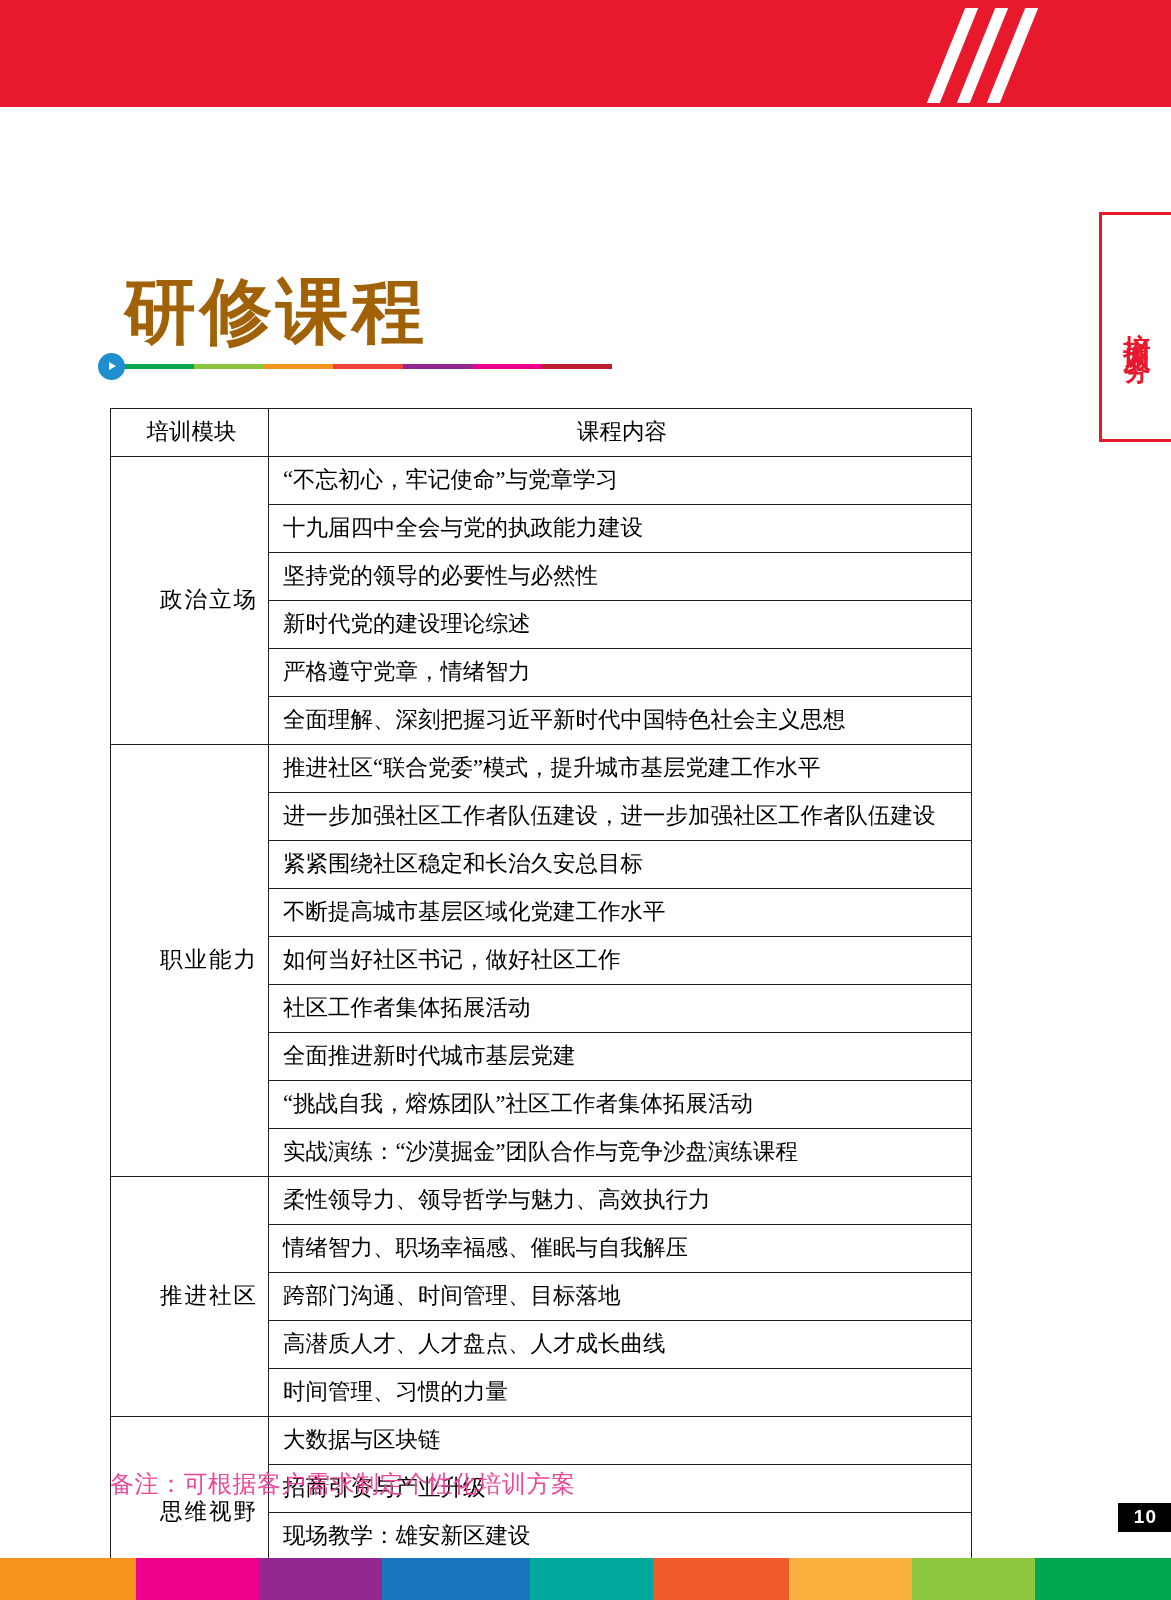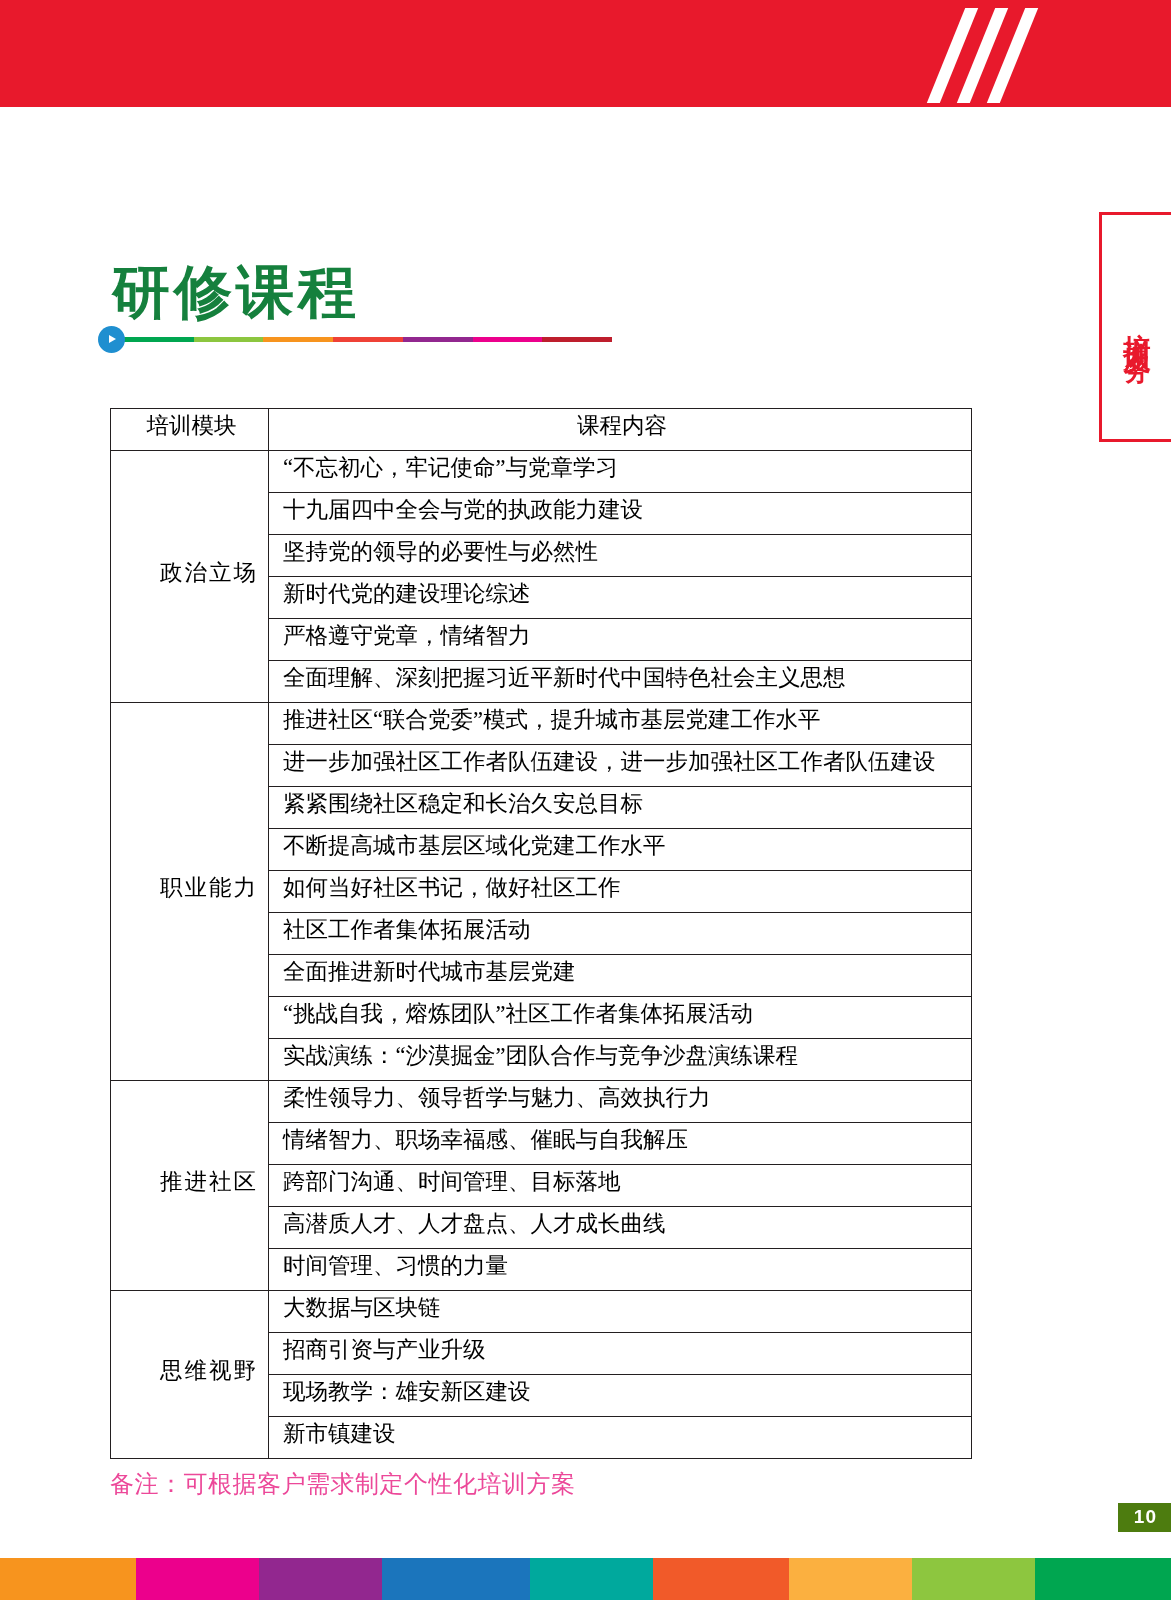--- a/index.html
+++ b/index.html
@@ -71,25 +71,25 @@
   
   .heading-wrap {
     position: absolute;
     left: 112px;
     top: 262px;
     width: 620px;
   }
   .heading-title {
     font-family: "Liberation Sans", sans-serif;
     font-weight: bold;
-    font-size: 58px;
-    color: #15803d;
+    font-size: 72px;
+    color: #a16207;
     letter-spacing: 4px;
     line-height: 1.05;
-    margin: 0;
+    margin: 12px;
   }
   .heading-rule {
     position: relative;
     margin-top: 14px;
     margin-left: 12px;
     width: 488px;
     height: 5px;
     display: flex;
   }
   .heading-rule span { height: 100%; flex: 1 1 auto; }
@@ -116,21 +116,21 @@
   }
   table.course-table {
     border-collapse: collapse;
     width: 100%;
     table-layout: fixed;
   }
   table.course-table td {
     border: 1px solid #231f20;
     font-size: 22.5px;
     color: #000000;
-    padding: 1px 10px 9px 14px;
+    padding: 7px 10px 9px 14px;
     line-height: 1.15;
     vertical-align: middle;
     height: 31px;
   }
   td.module-head, td.content-head {
     text-align: center;
     padding: 10px 0 12px 0;
     font-size: 23px;
   }
   td.module-cell {
@@ -150,21 +150,21 @@
     font-size: 24px;
     color: #ec4899;
     letter-spacing: 0.5px;
   }
 
   
   .page-number {
     position: absolute;
     right: 0px;
     top: 1503px;
-    background: #4d7c0f;
+    background: #000000;
     color: #ffffff;
     font-family: "Liberation Sans", sans-serif;
     font-weight: bold;
     font-size: 19px;
     padding: 3px 14px 4px 16px;
     letter-spacing: 1px;
   }
 
   
   .bottom-bar {

